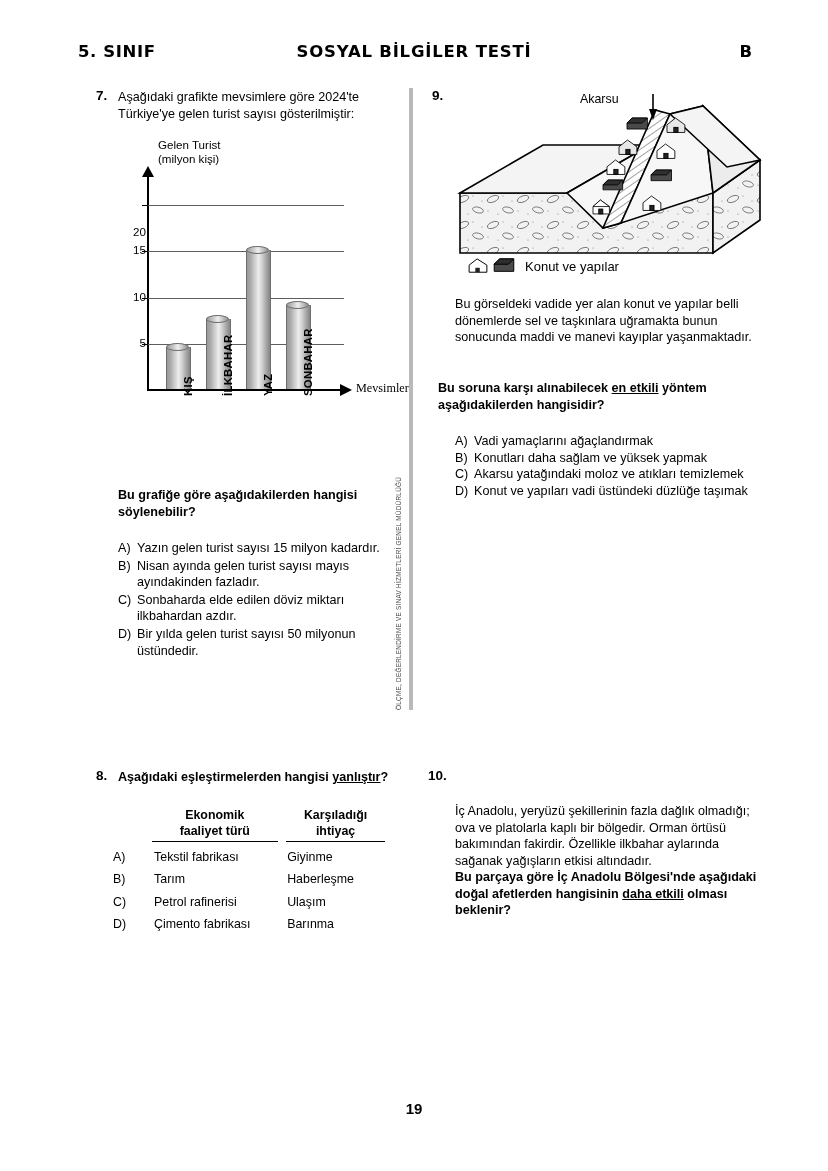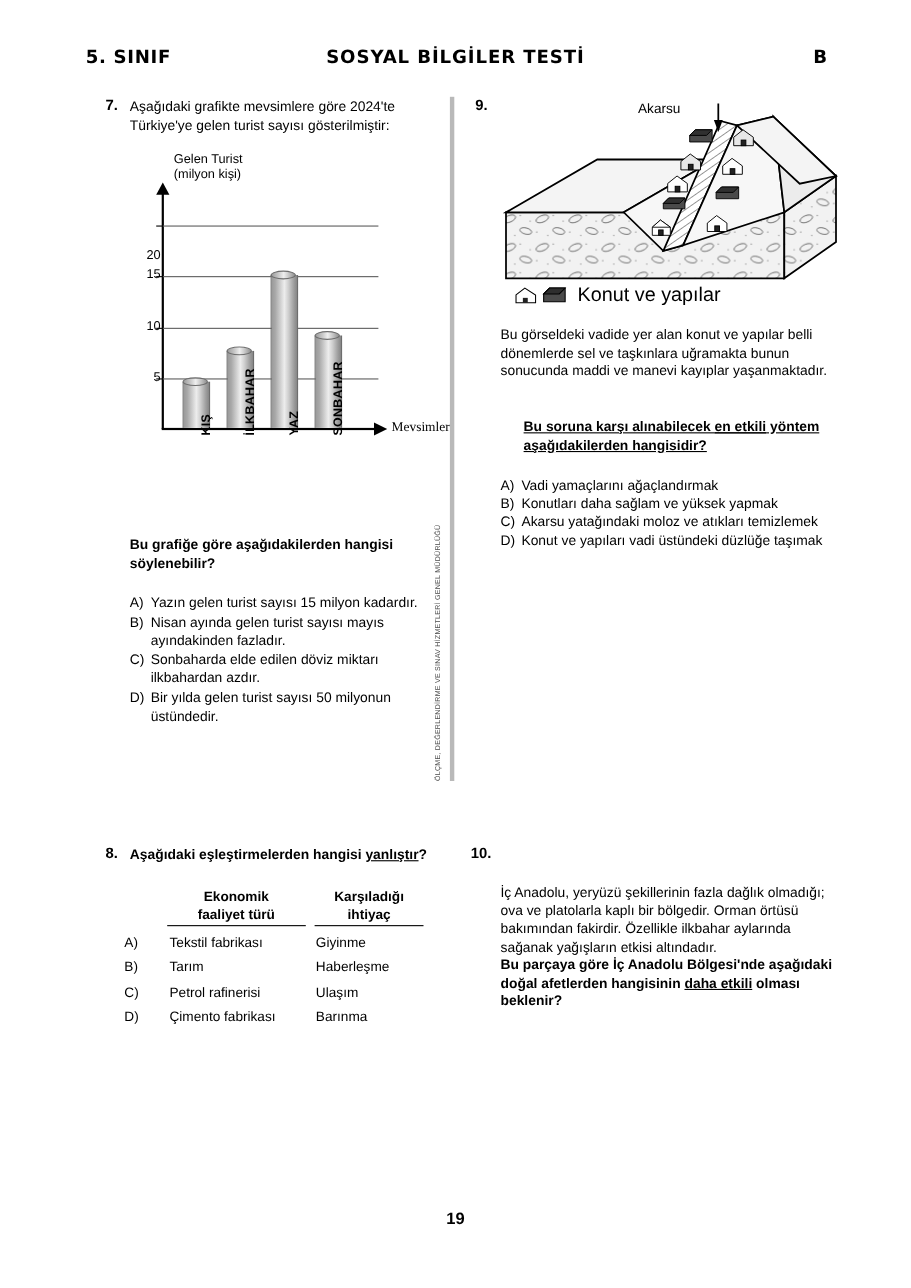--- a/index.html
+++ b/index.html
@@ -204,21 +204,21 @@
     width: 310px; height: 200px;
   }
   #akarsu-label {
     position: absolute;
     left: 580px; top: 92px;
     font-size: 12.4px;
   }
   #legend9 {
     position: absolute;
     left: 468px; top: 258px;
-    font-size: 18px;
+    font-size: 13px;
     display: flex;
     align-items: center;
     gap: 5px;
   }
   #legend9 .lgtext { margin-left: 5px; }
 
   
   #q8table {
     position: absolute;
     left: 110px; top: 808px;
@@ -438,21 +438,21 @@
     </svg>
     <svg width="22" height="16" viewBox="0 0 24 18">
       <polygon points="1,7 7,1 23,1 23,15 1,15" fill="#4a4a4a" stroke="#000" stroke-width="1.1"></polygon>
       <polygon points="1,7 7,1 23,1 17,7" fill="#2e2e2e" stroke="#000" stroke-width="1.1"></polygon>
     </svg>
     <span class="lgtext">Konut ve yapılar</span>
   </div>
 
   <div class="qbody" style="left:455px; top:296px; width:300px;">Bu görseldeki vadide yer alan konut ve yapılar belli dönemlerde sel ve taşkınlara uğramakta bunun sonucunda maddi ve manevi kayıplar yaşanmaktadır.</div>
 
-  <div class="qbody qbold" style="left:476px; top:380px; width:302px;text-decoration:underline;"><span>Bu soruna karşı alınabilecek </span><span class="u">en etkili</span><span> yöntem aşağıdakilerden hangisidir?</span></div>
+  <div class="qbody qbold" style="left:438px; top:380px; width:302px;"><span>Bu soruna karşı alınabilecek </span><span class="u">en etkili</span><span> yöntem aşağıdakilerden hangisidir?</span></div>
 
   <div style="position:absolute; left:455px; top:433px; width:302px;">
     <div class="opt"><span class="lbl">A)</span><span>Vadi yamaçlarını ağaçlandırmak</span></div>
     <div class="opt"><span class="lbl">B)</span><span>Konutları daha sağlam ve yüksek yapmak</span></div>
     <div class="opt"><span class="lbl">C)</span><span>Akarsu yatağındaki moloz ve atıkları temizlemek</span></div>
     <div class="opt"><span class="lbl">D)</span><span>Konut ve yapıları vadi üstündeki düzlüğe taşımak</span></div>
   </div>
 
   <div class="qnum" style="left:96px; top:768px;">8.</div>
   <div class="qbody qbold" style="left:118px; top:769px; width:280px;"><span>Aşağıdaki eşleştirmelerden hangisi </span><span class="u">yanlıştır</span><span>?</span></div>

